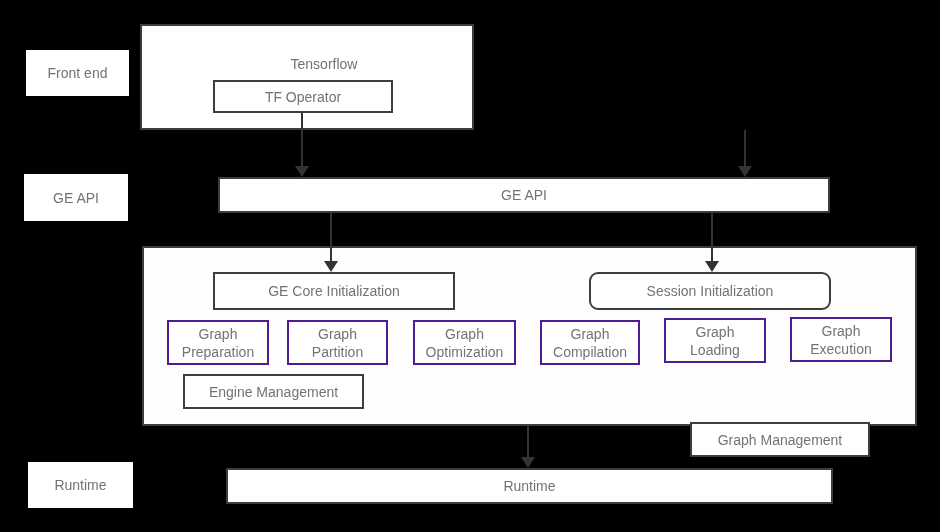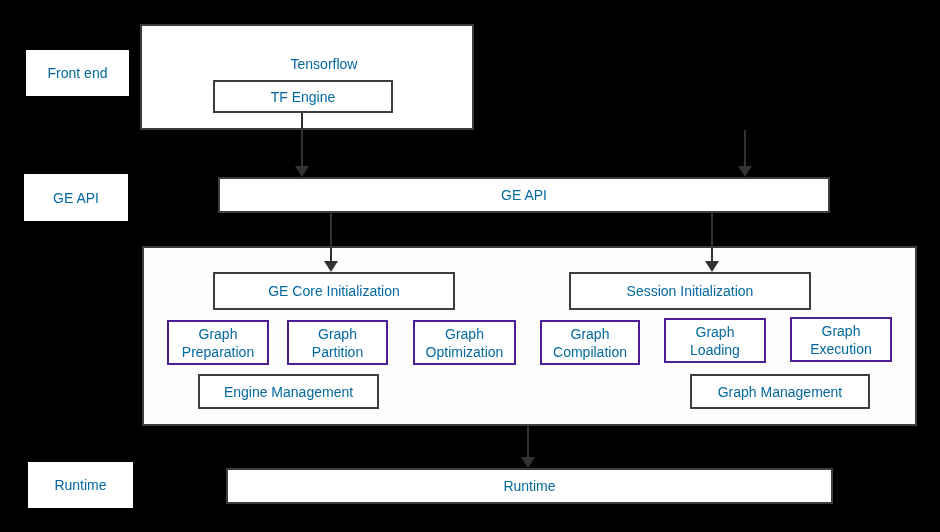--- a/index.html
+++ b/index.html
@@ -1,21 +1,21 @@
 <!DOCTYPE html>
 <html><head>
 <meta charset="utf-8">
 <style>
   html,body{margin:0;padding:0;background:#000;}
   .canvas{
     position:relative;
     width:928px;height:532px;
     background:#000000;
     font-family:"Liberation Sans", sans-serif;
-    color:#0369a1;
+    color:#737373;
     font-size:14px;
     overflow:hidden;
   }
   
   .row-label{
     position:absolute;
     background:#ffffff;
     display:flex;align-items:center;justify-content:center;
     text-align:center;
   }
@@ -37,39 +37,39 @@
   .tensorflow-title{position:absolute;top:30px;left:17px;width:100%;text-align:center;}
   .tf-adapter{position:absolute;left:71px;top:54px;width:180px;height:33px;}
 
   .mindexpression{left:587px;top:24px;width:316px;height:106px;}
 
   .ge-api-bar{left:218px;top:177px;width:612px;height:36px;}
 
   .ge-core{left:142px;top:246px;width:775px;height:180px;background:#fdfdfd;}
   .init-box{position:absolute;top:24px;height:38px;width:242px;background:#ffffff;border:2px solid #3d3d3d;box-sizing:border-box;}
   .init-core{left:69px;}
-  .init-session{left:425px;}
+  .init-session{left:445px;border-radius:9px;}
   .stage{
     position:absolute;top:72px;height:45px;width:102px;
     background:#ffffff;border:2px solid #4c1d95;box-sizing:border-box;
     white-space:pre-line;line-height:18px;
   }
   .st-preparation{left:23px;}
   .st-partition{left:143px;width:101px;}
   .st-optimization{left:269px;width:103px;}
   .st-compilation{left:396px;width:100px;}
   .st-loading{left:520px;top:70px;}
   .st-execution{left:646px;top:69px;}
   .mgmt{
     position:absolute;top:126px;height:35px;
     background:#ffffff;border:2px solid #3d3d3d;box-sizing:border-box;
   }
-  .mg-engine{left:54px;width:181px;text-align:right;}
+  .mg-engine{left:39px;width:181px;text-align:right;}
   .mg-operator{left:295px;width:180px;}
-  .mg-graph{left:546px;width:180px;}
+  .mg-graph{left:546px;width:180px;margin-top:48px;}
 
   .runtime-bar{left:226px;top:468px;width:607px;height:36px;}
 
   
   .arrow{
     position:absolute;width:2px;background:#333333;z-index:5;
   }
   .arrow::after{
     content:"";position:absolute;left:-6px;bottom:-11px;
     width:0;height:0;
@@ -87,21 +87,21 @@
 <body>
 
 <div class="canvas">
 
   <div class="row-label lbl-frontend">Front end</div>
   <div class="row-label lbl-geapi">GE API</div>
   <div class="row-label lbl-runtime">Runtime</div>
 
   <div class="box tensorflow">
     <div class="tensorflow-title">Tensorflow</div>
-    <div class="tf-adapter box center" style="position:absolute;">TF Engine</div>
+    <div class="tf-adapter box center" style="position:absolute;">TF Operator</div>
   </div>
 
   <div class="box ge-api-bar center">GE API</div>
 
   <div class="box ge-core">
     <div class="init-box init-core center">GE Core Initialization</div>
     <div class="init-box init-session center">Session Initialization</div>
 
     <div class="stage st-preparation center">Graph
 Preparation</div>

